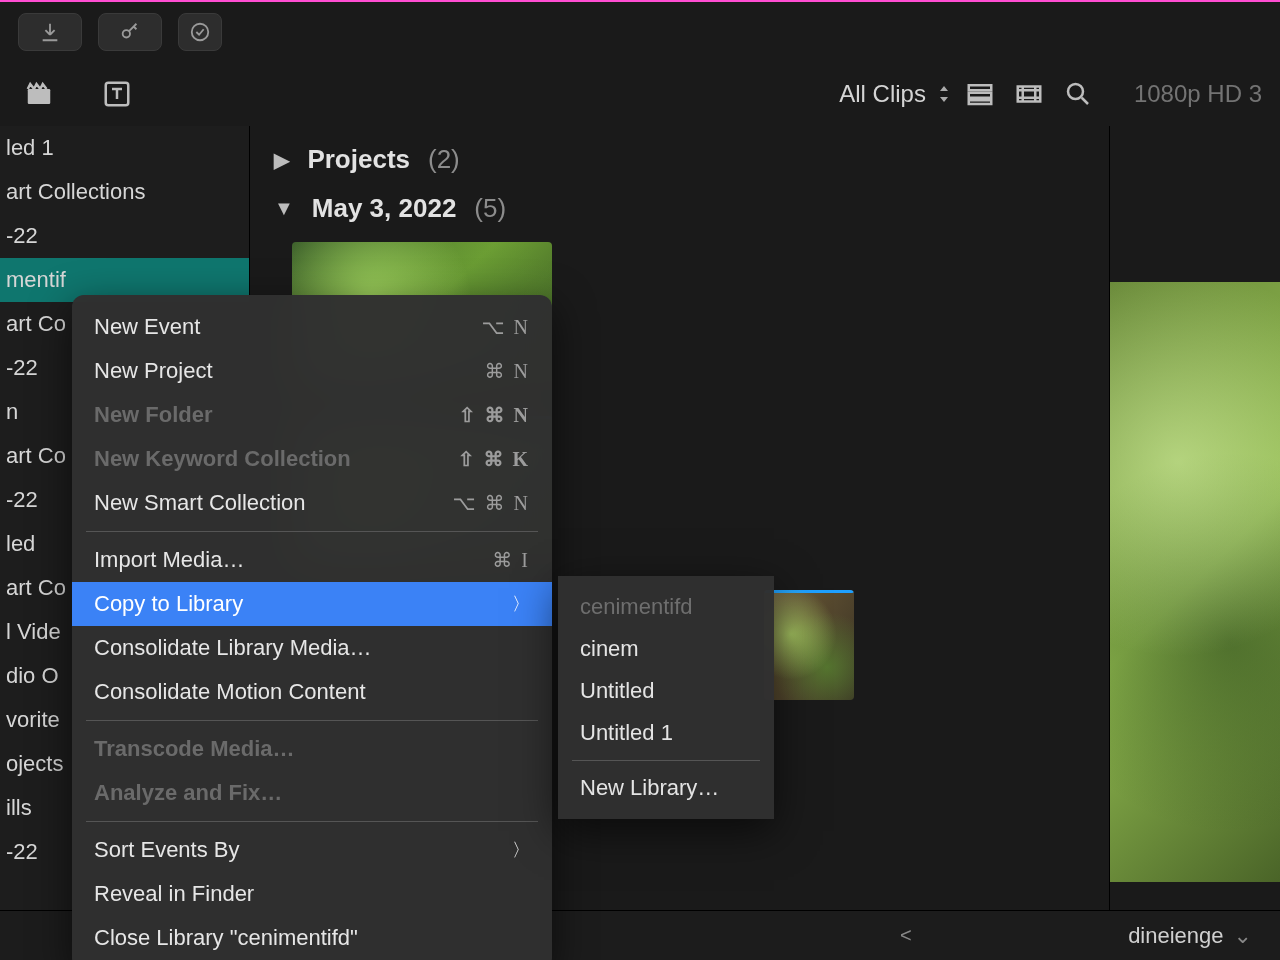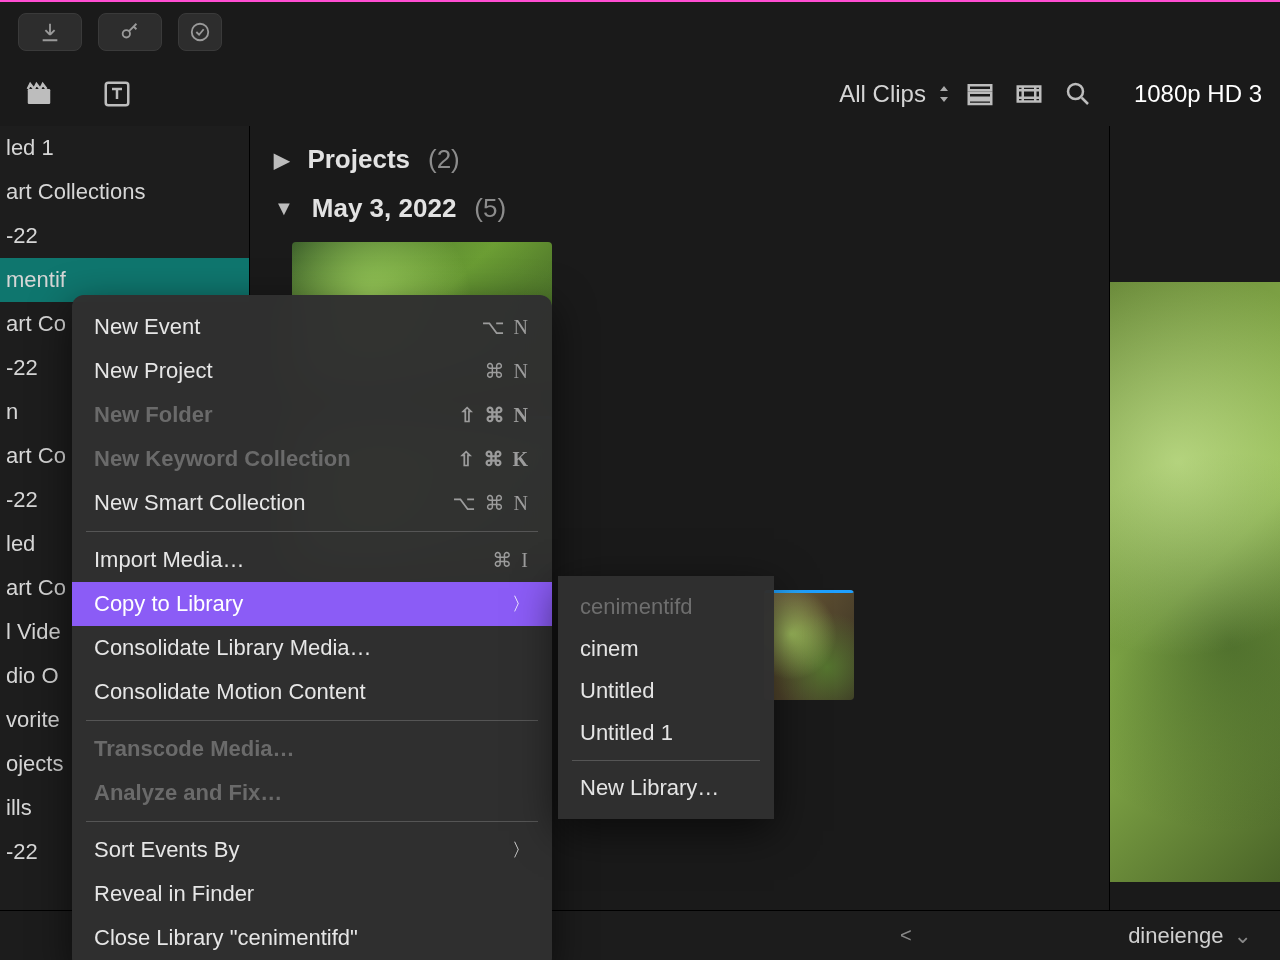--- a/index.html
+++ b/index.html
@@ -14,21 +14,21 @@
   .tb-btn.circle { width:44px; }
   .tb-btn svg { width:22px; height:22px; stroke:#9a9a9a; fill:none; stroke-width:2;}
 
   
   .toolbar2 { height:64px; display:flex; align-items:center; justify-content:space-between; padding:0 18px; }
   .toolbar2-left { display:flex; gap:36px; align-items:center; }
   .icon-btn { width:42px; height:42px; display:flex; align-items:center; justify-content:center; color:#bdbdbd;}
   .icon-btn svg { width:30px; height:30px; }
   .toolbar2-right { display:flex; align-items:center; gap:7px; }
   .allclips { font-size:24px; color:#d4d4d4; display:flex; align-items:center; gap:10px;}
-  .resolution { font-size:24px; color:#ffffff; margin-left:28px; }
+  .resolution { font-size:24px; color:#737373; margin-left:28px; }
 
   
   .main { display:flex; height:calc(960px - 126px); position:relative;}
   .sidebar { width:250px; background:#1d1d1d; border-right:1px solid #000; overflow:hidden;}
   .sidebar-item { height:44px; display:flex; align-items:center; padding-left:6px; font-size:22px; color:#d6d6d6; white-space:nowrap;}
   .sidebar-item.selected { background:#0f766e; }
 
   .browser { flex:1; background:#1a1a1a; position:relative; padding:18px 24px; border-right:1px solid #000;}
   .event-row { display:flex; align-items:center; gap:18px; font-size:26px; font-weight:600; color:#e2e2e2; margin-bottom:18px;}
   .event-row .tri { color:#bcbcbc; font-size:20px;}
@@ -46,21 +46,21 @@
 
   
   .bottom-strip{position:absolute;bottom:0;left:0;right:0;height:50px;background:#1c1c1c;border-top:1px solid #000;display:flex;align-items:center;}
   .bottom-strip .chev{margin-left:900px;color:#888;font-size:20px;}
   .bottom-strip .projname{margin-left:auto;margin-right:28px;font-size:22px;color:#d0d0d0;display:flex;align-items:center;gap:10px;}
 
   
   .ctx { position:absolute; top:295px; left:72px; width:480px; background:rgba(48,48,48,.98); border-radius:12px; box-shadow:0 12px 40px rgba(0,0,0,.6); padding:10px 0; backdrop-filter:blur(20px);}
   .ctx-item { height:44px; display:flex; align-items:center; justify-content:space-between; padding:0 22px; font-size:22px; color:#e6e6e6;}
   .ctx-item.disabled { color:#6a6a6a;font-weight:bold;}
-  .ctx-item.highlight { background:#8b5cf6; color:#fff;}
+  .ctx-item.highlight { background:#3b82f6; color:#fff;}
   .ctx-sep { height:1px; background:#555; margin:6px 14px;}
   .ctx-shortcut { font-size:20px; color:#9c9c9c; letter-spacing:2px; font-family:-apple-system;}
   .ctx-chevron { font-size:18px;}
 
   
   .submenu { position:absolute; top:576px; left:558px; width:216px; background:rgba(48,48,48,.98); border-radius:0; box-shadow:0 12px 40px rgba(0,0,0,.6); padding:10px 0;}
   .sub-item { height:42px; display:flex; align-items:center; padding:0 22px; font-size:22px; color:#e4e4e4;}
   .sub-item.disabled{color:#6e6e6e;}
   .sub-sep{height:1px;background:#555;margin:6px 14px;}
 </style>

